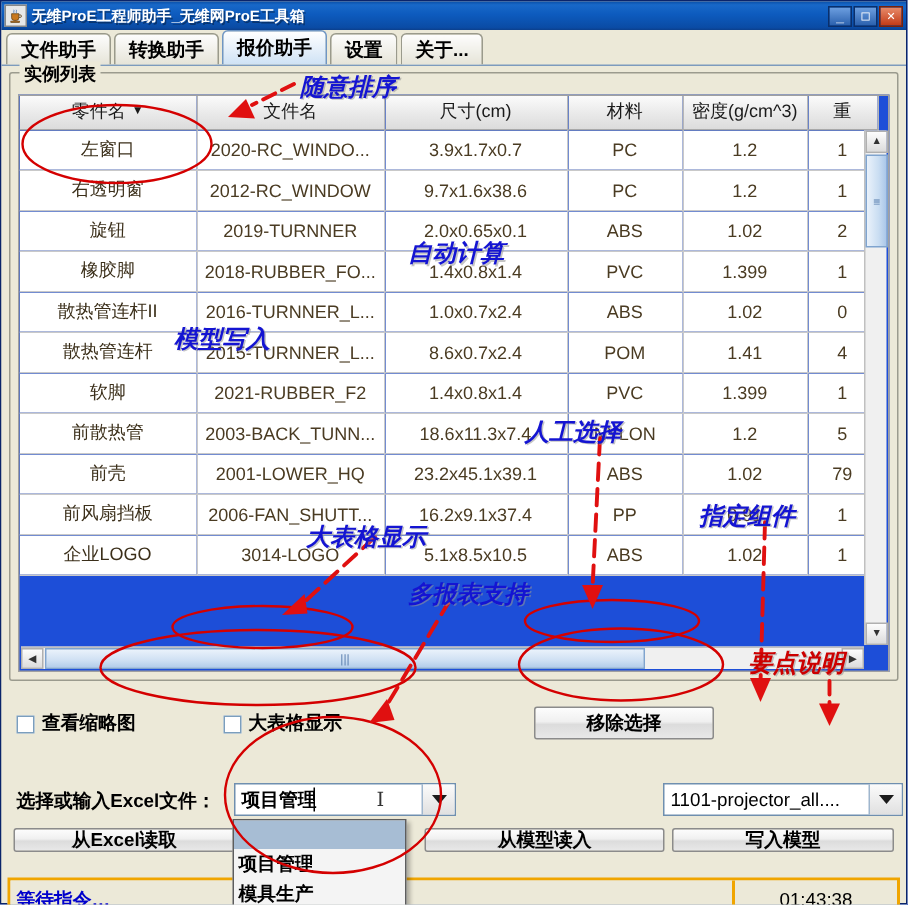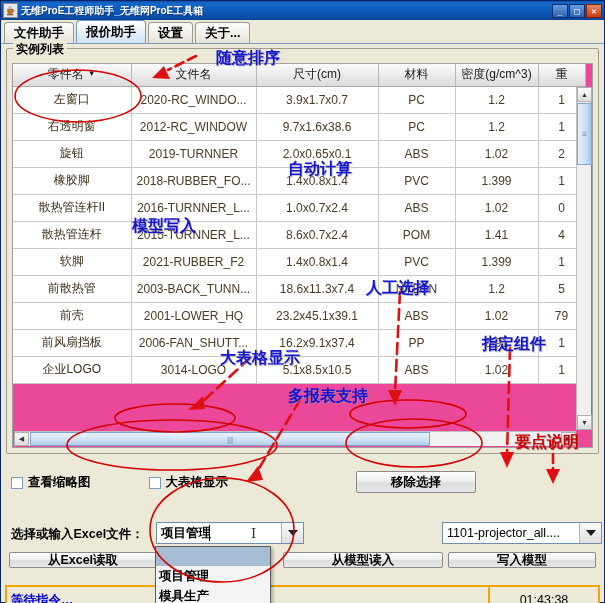--- a/index.html
+++ b/index.html
@@ -88,21 +88,21 @@
   }
   #listgroup-title {
     position:absolute; left:6px; top:-8px;
     background:#ece9d8; padding:0 3px;
     font-size:12px; font-weight:bold; color:#000;
   }
 
   
   #tablewrap {
     position:absolute; left:5px; top:14px; right:5px; bottom:5px;
-    background:#ec4899; border:1px solid #a0a0a0;
+    background:#1d4ed8; border:1px solid #a0a0a0;
     overflow:hidden;
   }
   table.grid { border-collapse:collapse; width:572px; table-layout:fixed; }
   table.grid th {
     height:22px;
     background:linear-gradient(to bottom,#fbfbfb,#e9e9e9 55%,#dcdcdc);
     border-right:1px solid #b6b6b6;
     border-bottom:1px solid #a9a9a9;
     font-weight:normal; font-size:12px; color:#1a1a1a;
     text-align:center; padding:0 2px;
@@ -272,20 +272,21 @@
     </div>
     <div class="tb-title">无维ProE工程师助手_无维网ProE工具箱</div>
     <div class="tb-spacer"></div>
     <div class="tb-btn">_</div>
     <div class="tb-btn">□</div>
     <div class="tb-btn close">✕</div>
   </div>
 
   <div id="tabstrip">
     <div class="tab">文件助手</div>
+    <div class="tab">转换助手</div>
     <div class="tab active">报价助手</div>
     <div class="tab">设置</div>
     <div class="tab">关于...</div>
   </div>
 
   <div id="main">
 
     <div id="listgroup">
       <div id="listgroup-title">实例列表</div>
 
@@ -493,21 +494,21 @@
   <g fill="#e01010">
     <polygon points="164,66 152,78 170,79"></polygon>
     <polygon points="388,390 402,390 395,406"></polygon>
     <polygon points="500,452 514,452 507,468"></polygon>
     <polygon points="546,469 560,469 553,484"></polygon>
     <polygon points="258,466 246,482 263,480"></polygon>
     <polygon points="203,396 188,410 205,409"></polygon>
   </g>
 </svg>
 
-<div id="anno-text" style="position:absolute;left:16px;top:0;width:587px;height:603px;pointer-events:none;z-index:70;">
+<div id="anno-text" style="position:absolute;left:0;top:0;width:587px;height:603px;pointer-events:none;z-index:70;font-style:italic;">
     <div class="anno" style="left: 200px; top: 48px; color: rgb(20, 20, 210);">随意排序</div>
     <div class="anno" style="left: 272px; top: 159px; color: rgb(20, 20, 210);">自动计算</div>
     <div class="anno" style="left: 116px; top: 216px; color: rgb(20, 20, 210);">模型写入</div>
     <div class="anno" style="left: 350px; top: 278px; color: rgb(20, 20, 210);">人工选择</div>
     <div class="anno" style="left: 466px; top: 334px; color: rgb(20, 20, 210);">指定组件</div>
     <div class="anno" style="left: 204px; top: 348px; color: rgb(20, 20, 210);">大表格显示</div>
     <div class="anno" style="left: 272px; top: 386px; color: rgb(20, 20, 210);">多报表支持</div>
     <div class="anno red" style="left: 475px; top: 432px; color: rgb(204, 0, 0); margin-left: 24px;">要点说明</div>
   </div>
 

